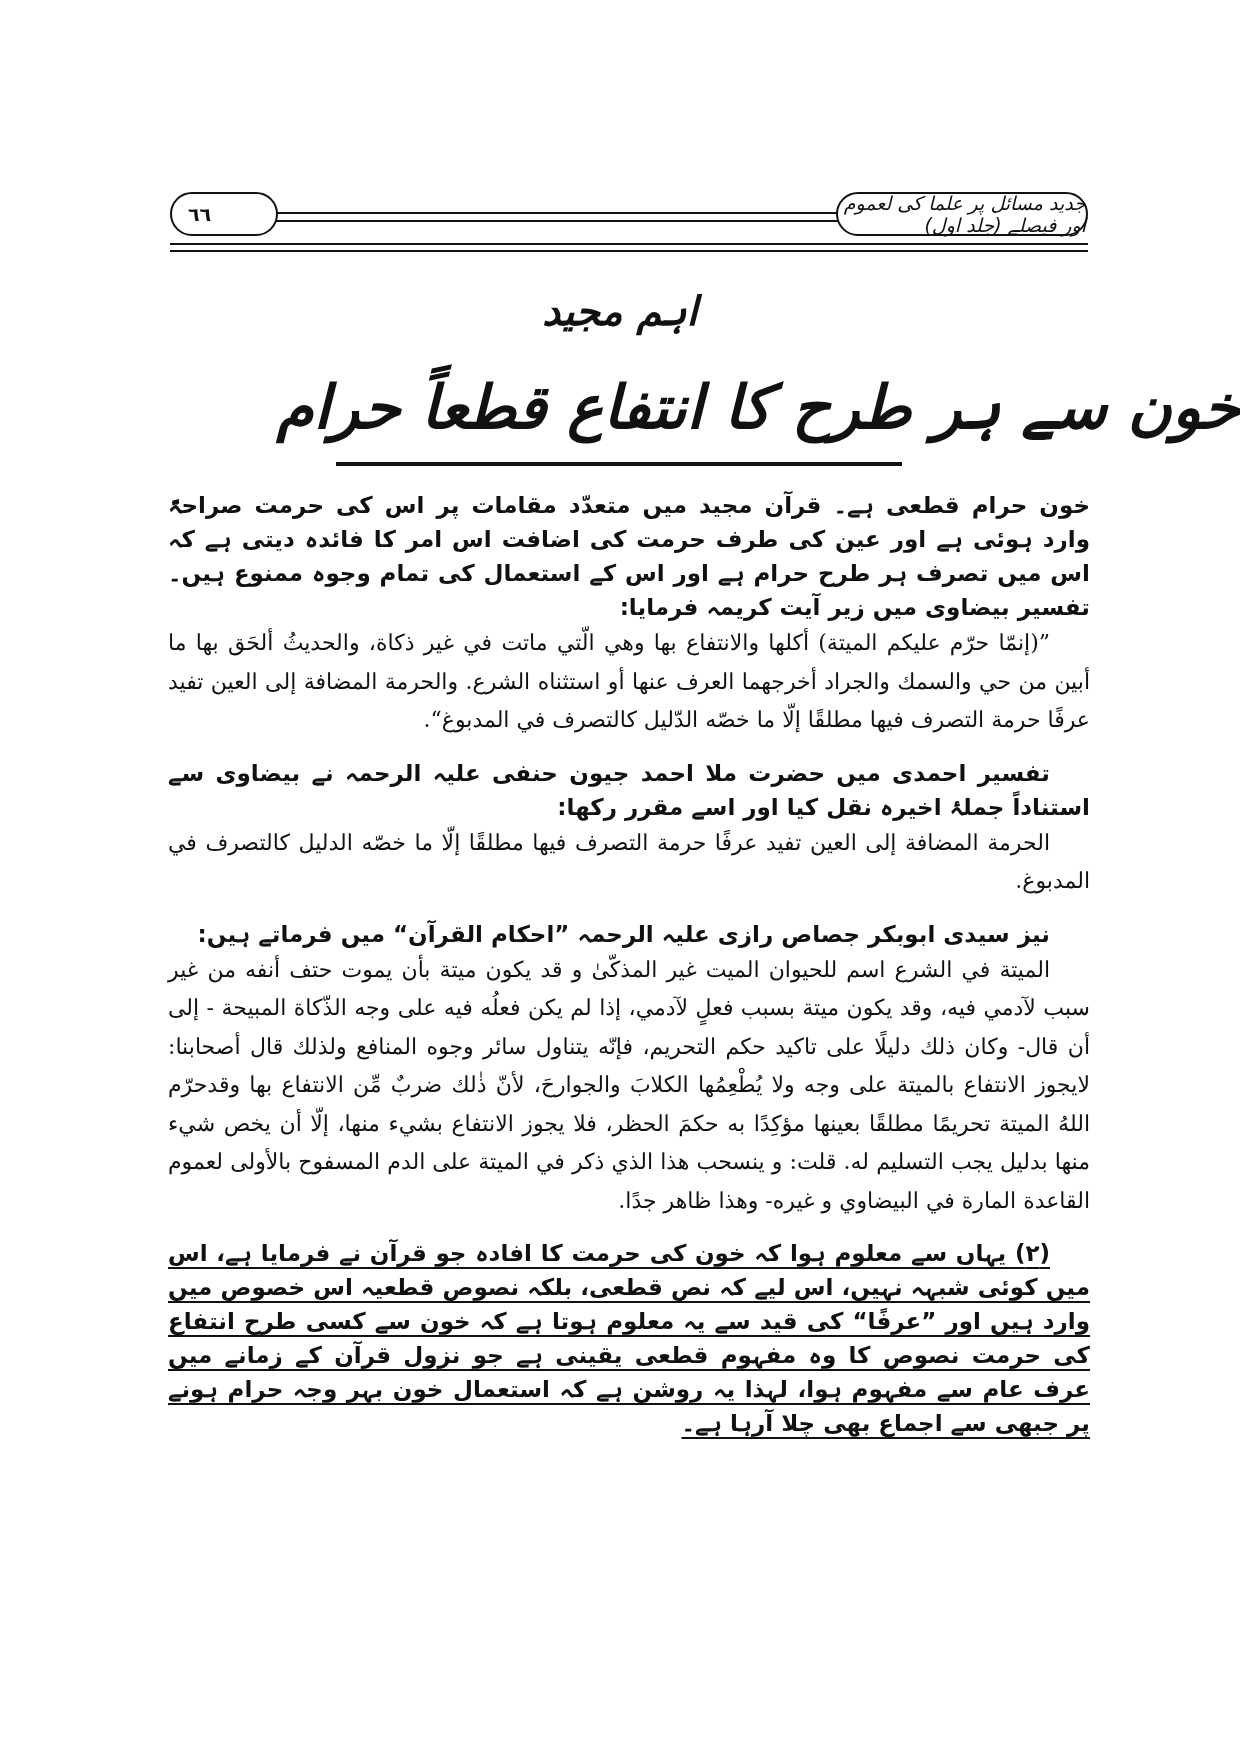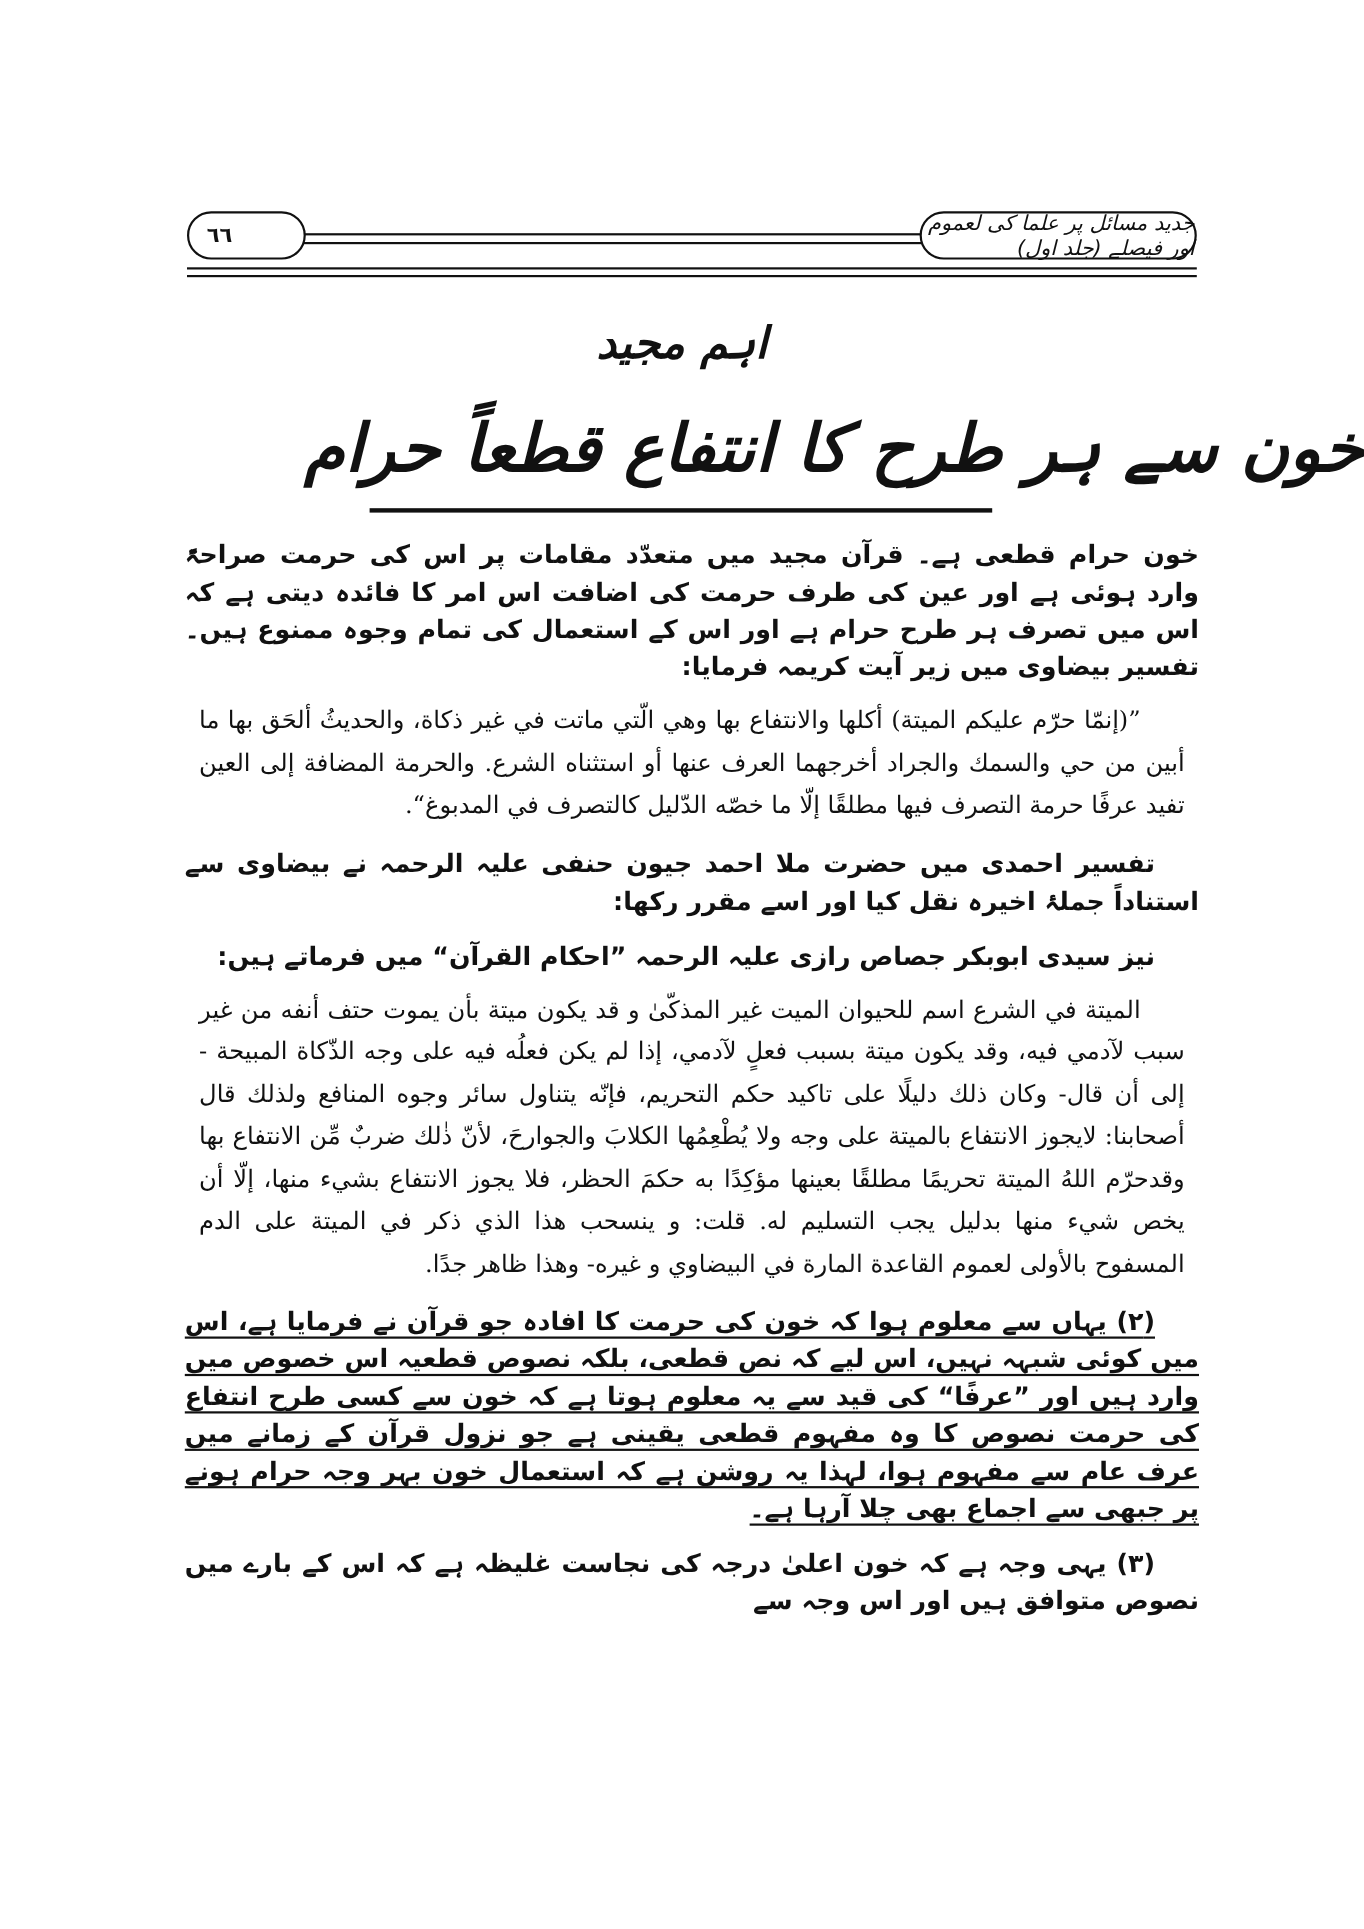--- a/index.html
+++ b/index.html
@@ -58,21 +58,21 @@
     .body {
       position: absolute; left: 168px; width: 922px; top: 488px;
       direction: rtl; text-align: justify;
     }
     .p-urdu {
       margin: 0; font-family: "DejaVu Sans", sans-serif; 
       font-size: 23px; line-height: 34px; text-align-last: right;
     }
     .p-urdu.bold { font-weight: bold; }
     .p-arabic {
-      margin: 13px; font-family: "DejaVu Serif", serif; font-size: 22px;
+      margin: 0; font-family: "DejaVu Serif", serif; font-size: 22px;
       line-height: 38.5px; text-align-last: right;
     }
     .indent { text-indent: 40px; }
     .gap-s { margin-top: 16px; }
     .u { text-decoration: underline; text-underline-offset: 6px; text-decoration-thickness: 1.5px; }
   </style>
 </head>
 <body>
 
 <div class="page">
@@ -85,19 +85,19 @@
   <div class="header-rule-bottom"></div>
 
   <div class="kicker">اہم مجید</div>
   <div class="main-title">خون سے ہر طرح کا انتفاع قطعاً حرام</div>
   <div class="title-underline"></div>
 
   <div class="body">
     <p class="p-urdu bold">خون حرام قطعی ہے۔ قرآن مجید میں متعدّد مقامات پر اس کی حرمت صراحۃً وارد ہوئی ہے اور عین کی طرف حرمت کی اضافت اس امر کا فائدہ دیتی ہے کہ اس میں تصرف ہر طرح حرام ہے اور اس کے استعمال کی تمام وجوہ ممنوع ہیں۔ تفسیر بیضاوی میں زیر آیت کریمہ فرمایا:</p>
     <p class="p-arabic indent">”(إنمّا حرّم عليكم الميتة) أكلها والانتفاع بها وهي الّتي ماتت في غير ذكاة، والحديثُ ألحَق بها ما أبين من حي والسمك والجراد أخرجهما العرف عنها أو استثناه الشرع. والحرمة المضافة إلى العين تفيد عرفًا حرمة التصرف فيها مطلقًا إلّا ما خصّه الدّليل كالتصرف في المدبوغ“.</p>
     <p class="p-urdu bold indent gap-s">تفسیر احمدی میں حضرت ملا احمد جیون حنفی علیہ الرحمہ نے بیضاوی سے استناداً جملۂ اخیرہ نقل کیا اور اسے مقرر رکھا:</p>
+    <p class="p-arabic indent">الحرمة المضافة إلى العين تفيد عرفًا حرمة التصرف فيها مطلقًا إلّا ما خصّه الدليل كالتصرف في المدبوغ.</p>
     <p class="p-urdu bold indent gap-s">نیز سیدی ابوبکر جصاص رازی علیہ الرحمہ ”احکام القرآن“ میں فرماتے ہیں:</p>
     <p class="p-arabic indent">الميتة في الشرع اسم للحيوان الميت غير المذكّىٰ و قد يكون ميتة بأن يموت حتف أنفه من غير سبب لآدمي فيه، وقد يكون ميتة بسبب فعلٍ لآدمي، إذا لم يكن فعلُه فيه على وجه الذّكاة المبيحة - إلى أن قال- وكان ذلك دليلًا على تاكيد حكم التحريم، فإنّه يتناول سائر وجوه المنافع ولذلك قال أصحابنا: لايجوز الانتفاع بالميتة على وجه ولا يُطْعِمُها الكلابَ والجوارحَ، لأنّ ذٰلك ضربٌ مِّن الانتفاع بها وقدحرّم اللهُ الميتة تحريمًا مطلقًا بعينها مؤكِدًا به حكمَ الحظر، فلا يجوز الانتفاع بشيء منها، إلّا أن يخص شيء منها بدليل يجب التسليم له. قلت: و ينسحب هذا الذي ذكر في الميتة على الدم المسفوح بالأولى لعموم القاعدة المارة في البيضاوي و غيره- وهذا ظاهر جدًا.</p>
     <p class="p-urdu bold indent gap-s u">(۲) یہاں سے معلوم ہوا کہ خون کی حرمت کا افادہ جو قرآن نے فرمایا ہے، اس میں کوئی شبہہ نہیں، اس لیے کہ نص قطعی، بلکہ نصوص قطعیہ اس خصوص میں وارد ہیں اور ”عرفًا“ کی قید سے یہ معلوم ہوتا ہے کہ خون سے کسی طرح انتفاع کی حرمت نصوص کا وہ مفہوم قطعی یقینی ہے جو نزول قرآن کے زمانے میں عرف عام سے مفہوم ہوا، لہذا یہ روشن ہے کہ استعمال خون بہر وجہ حرام ہونے پر جبھی سے اجماع بھی چلا آرہا ہے۔</p>
-    <p class="p-urdu bold indent gap-s">(۳) یہی وجہ ہے کہ خون اعلیٰ درجہ کی نجاست غلیظہ ہے کہ اس کے بارے میں نصوص متوافق ہیں اور اس وجہ سے</p>
   </div>
 
 </div>
 
 </body></html>

